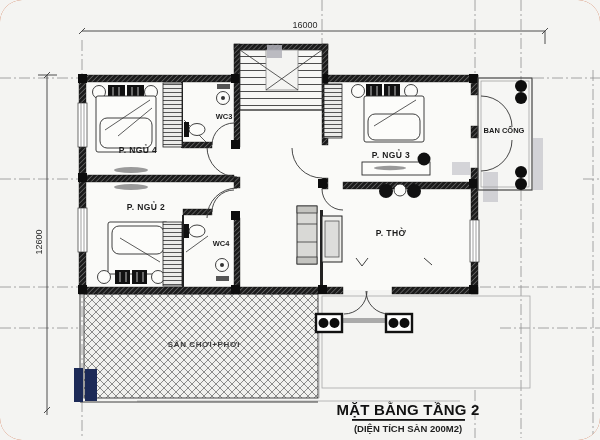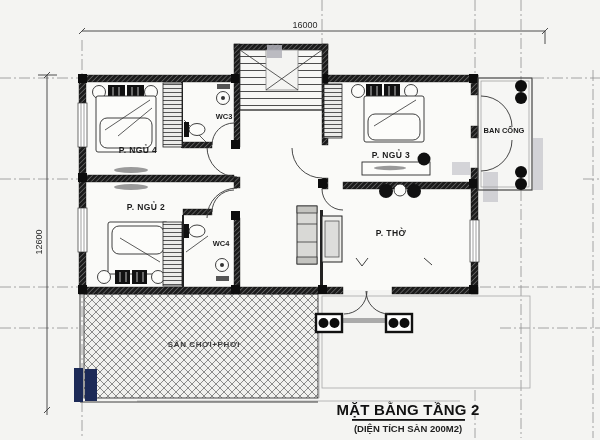--- a/index.html
+++ b/index.html
@@ -1,17 +1,17 @@
 <!DOCTYPE html>
 <html><head>
 <meta charset="utf-8">
 <style>
   html,body{margin:0;padding:0;background:#f4f4f2;}
   #stage{position:relative;width:600px;height:440px;background:#c2410c;overflow:hidden;
-         font-family:"Liberation Sans", sans-serif;}
+         font-family:"Liberation Sans", sans-serif;border-radius:22px;}
   svg{display:block;}
   text{font-family:"Liberation Sans", sans-serif;}
   .room-label{font-size:8.5px;font-weight:bold;fill:#1c1c1c;letter-spacing:.4px;}
   .wc-label{font-size:7.5px;font-weight:bold;fill:#1c1c1c;}
   .dim-label{font-size:9px;fill:#2a2a2a;}
   .yard-label{font-size:8px;font-weight:bold;fill:#3c3c3c;letter-spacing:.6px;}
   .balcony-label{font-size:7.5px;font-weight:bold;fill:#1c1c1c;}
   .title-main{font-size:15px;font-weight:bold;fill:#111;letter-spacing:.2px;}
   .title-sub{font-size:9.5px;font-weight:bold;fill:#222;}
   .grid{stroke:#8f8f8f;stroke-width:.8;stroke-dasharray:11 3 2 3;fill:none;}

